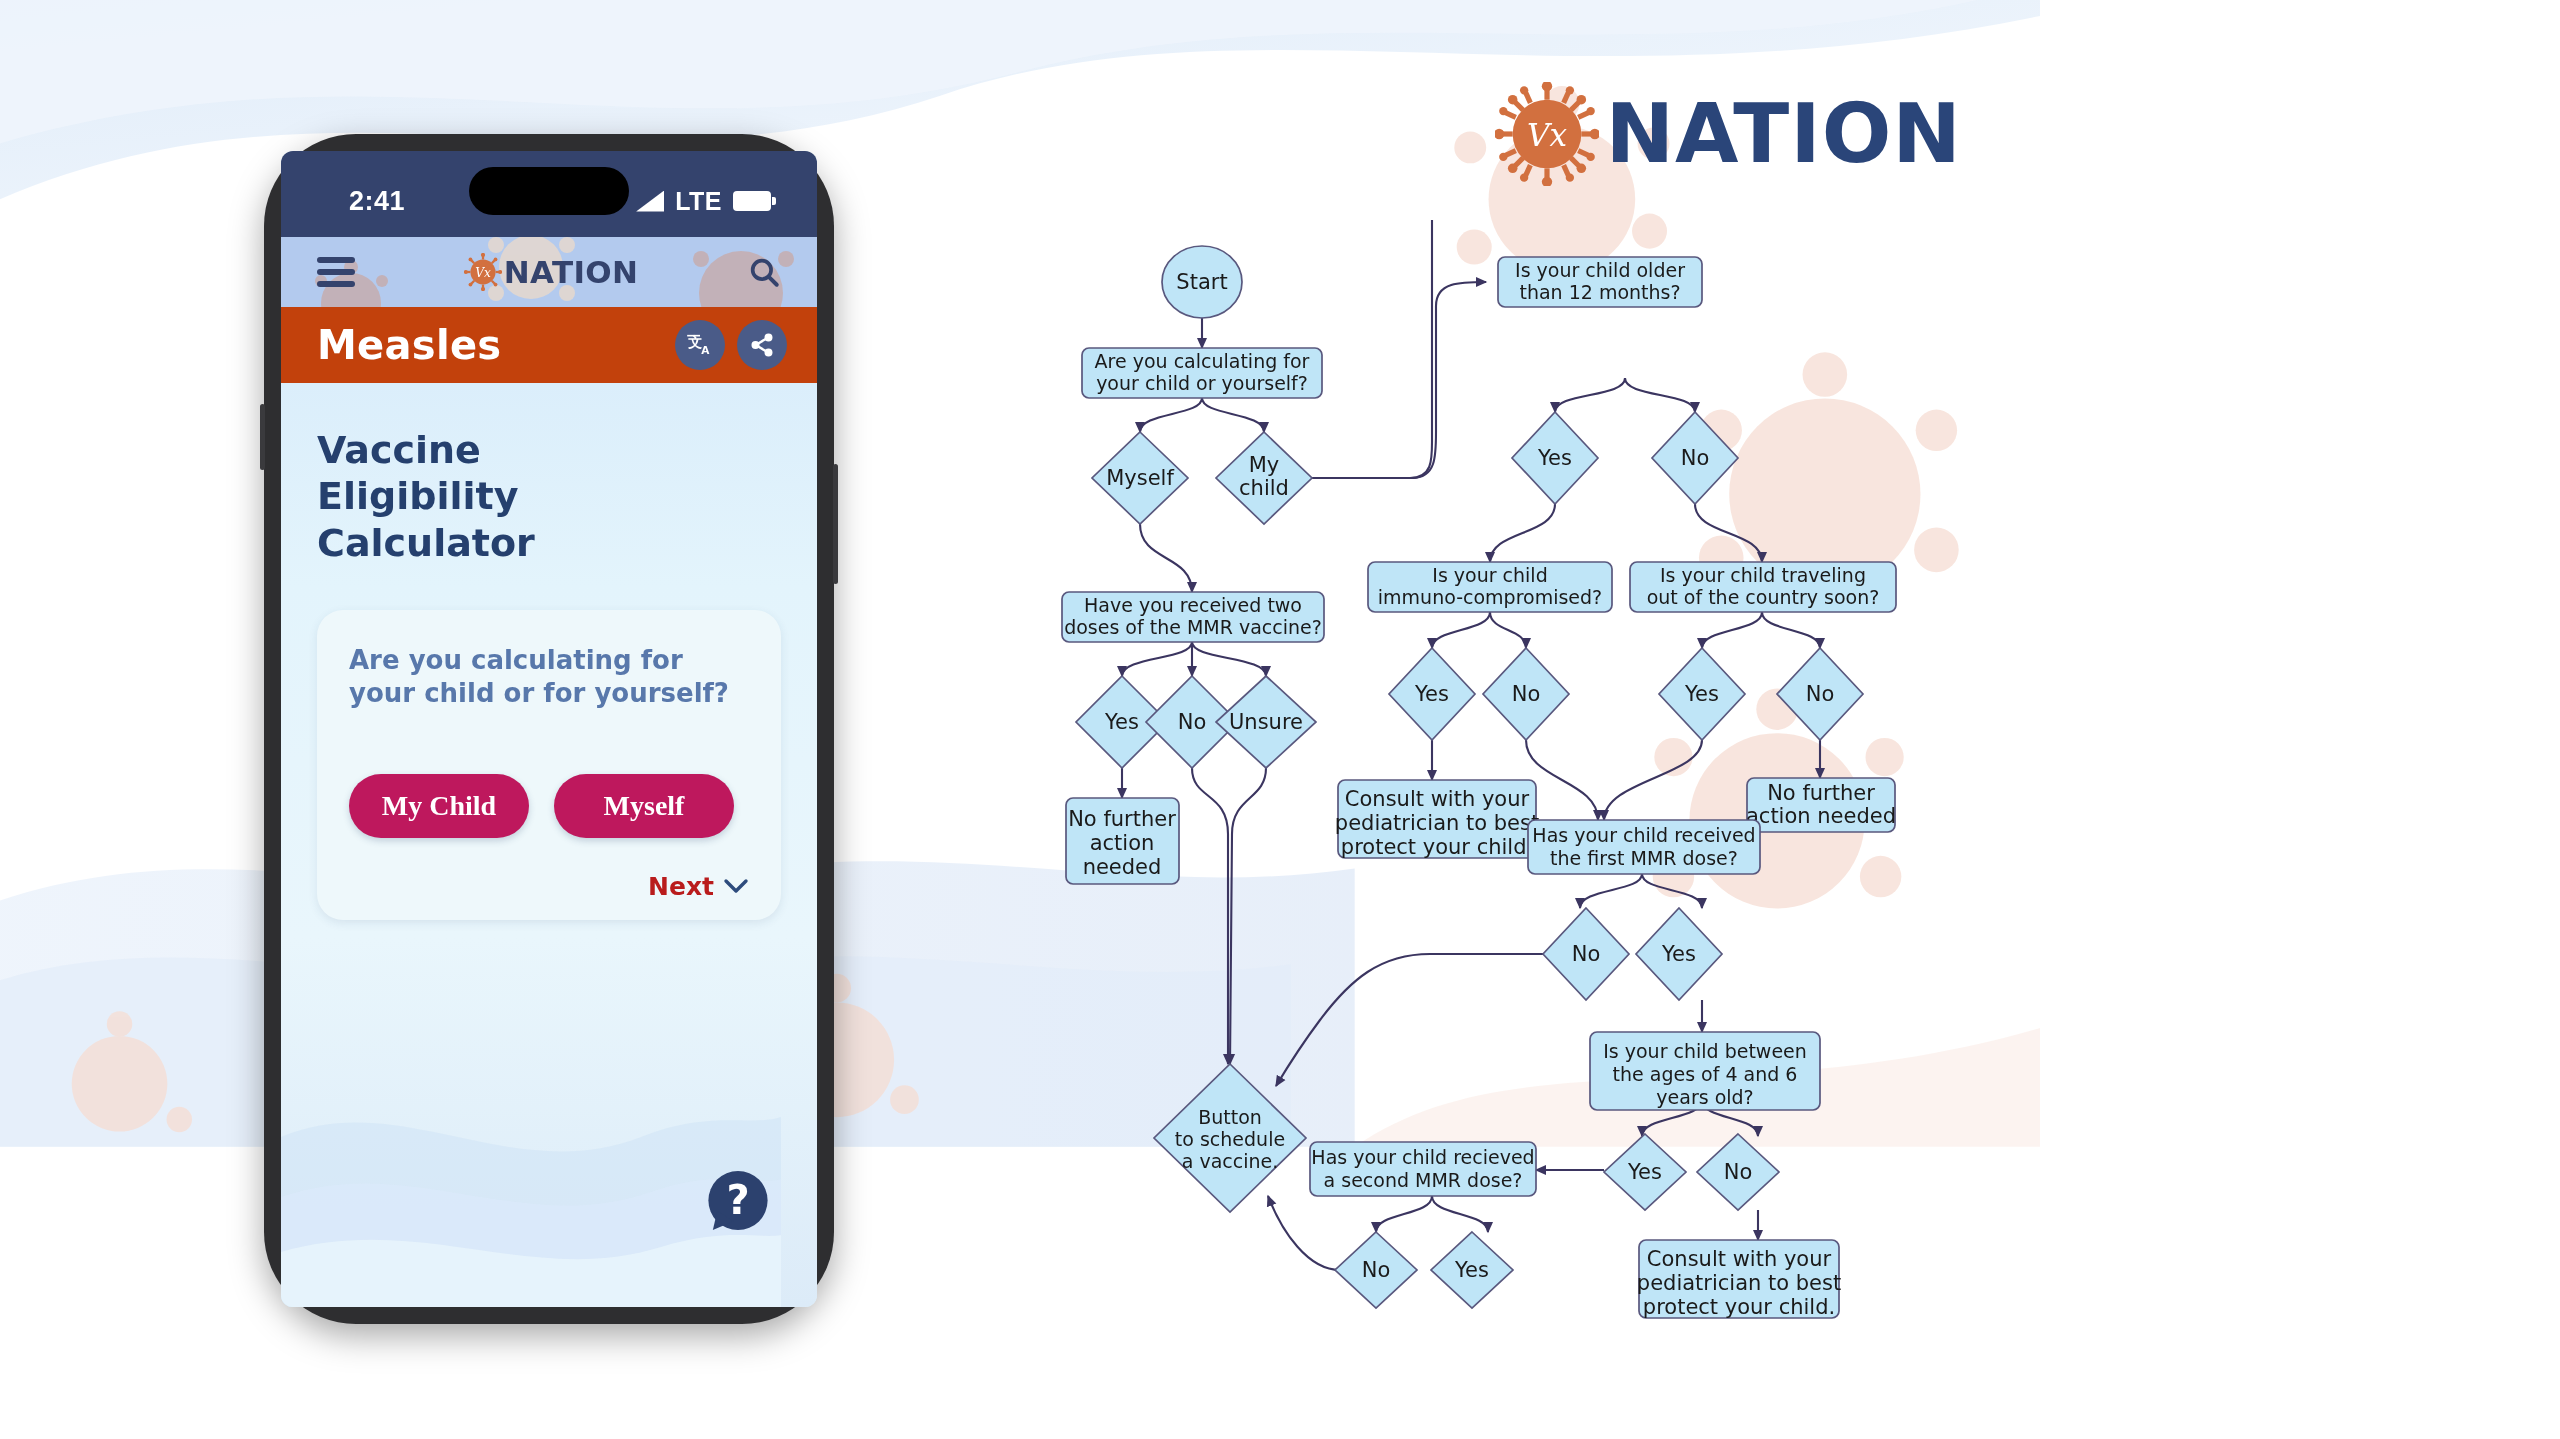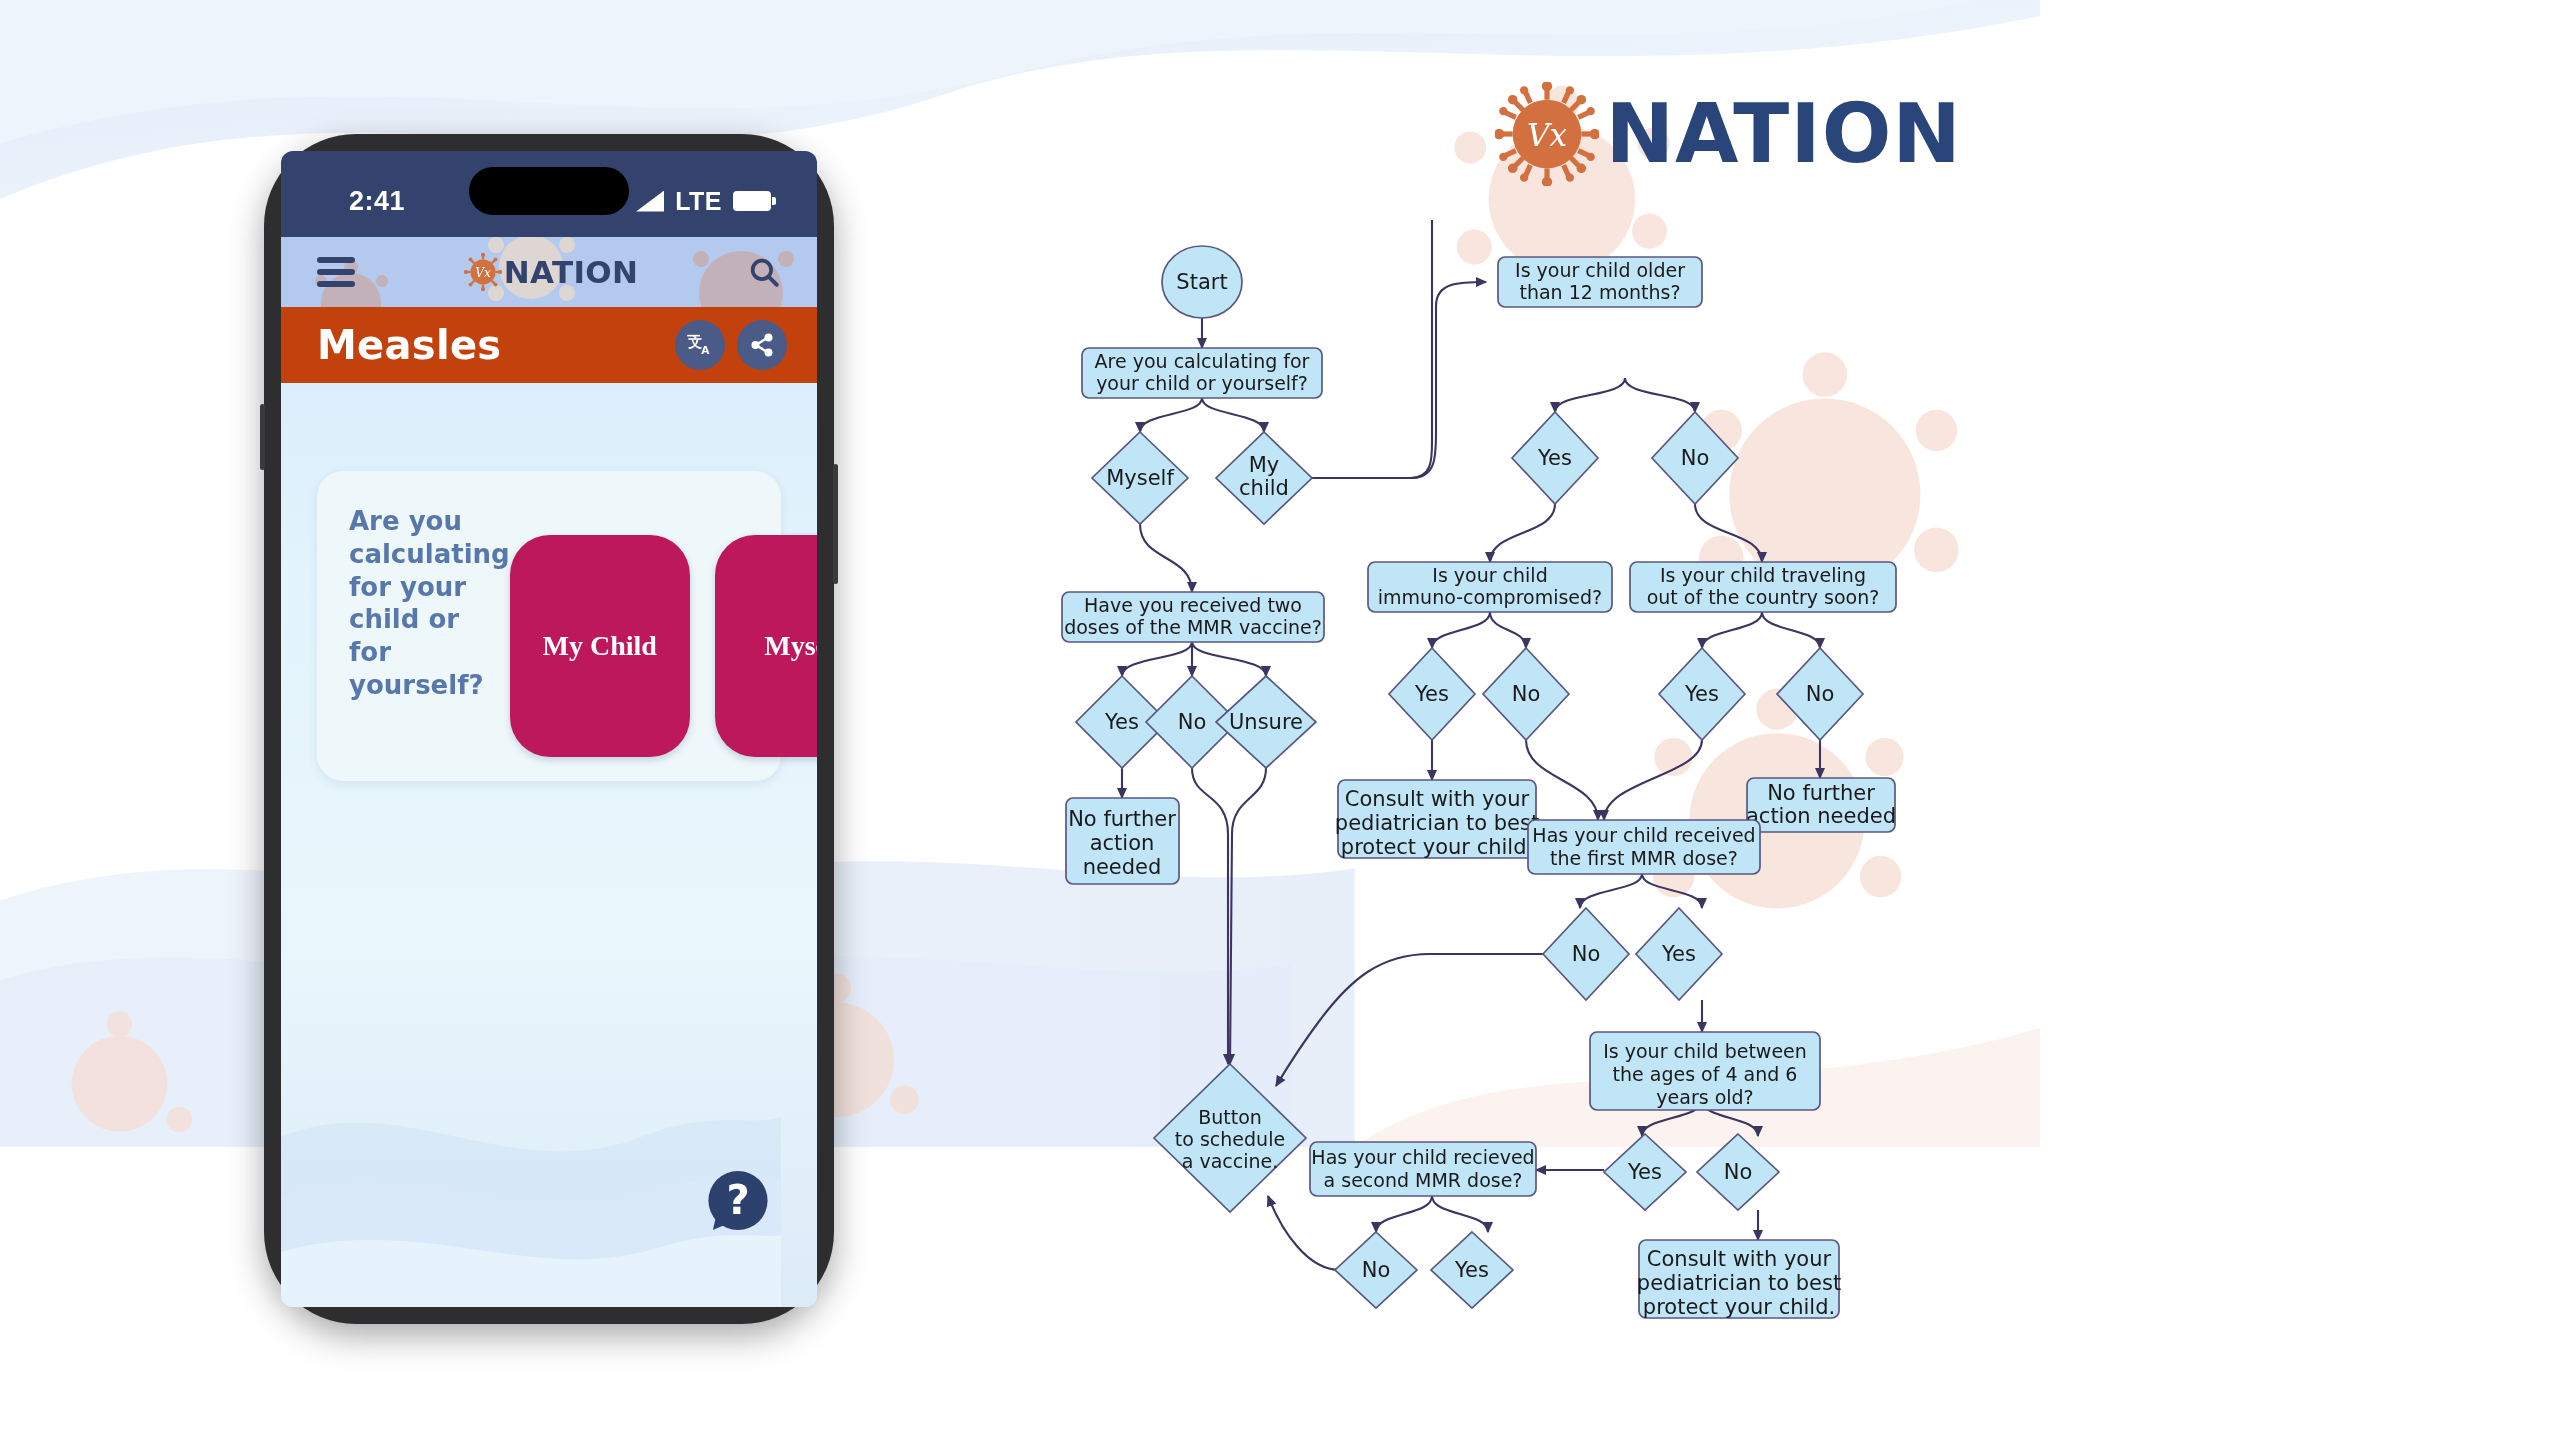--- a/index.html
+++ b/index.html
@@ -157,21 +157,21 @@
     max-width: 300px;
   }
   .qcard {
     position: relative; z-index: 2;
     margin-top: 44px;
     background: #eef8fb;
     border-radius: 26px;
     padding: 34px 32px 24px 32px;
     height: 310px;
     box-shadow: 0 3px 10px rgba(40,70,110,.10);
-    display: flex; flex-direction: row;
+    display: flex; flex-direction: column; gap: 34px;
   }
   .qcard-q {
     color: #5878ab; font-size: 26px; font-weight: bold; line-height: 1.26;
     font-family: "DejaVu Sans", sans-serif;
   }
   .qcard-btns { margin-top: 30px; display: flex; gap: 25px; }
   .pill-btn {
     background: #be185d; color: #ffffff;
     border: none; border-radius: 40px;
     padding: 16px 10px; min-width: 180px;
@@ -397,20 +397,21 @@
         </div>
       </div>
 
       <div class="app-body">
         <svg class="bodywaves" viewBox="0 0 500 420" preserveAspectRatio="none">
           <path d="M0,250 C120,200 230,300 360,250 C430,222 470,240 500,230 L500,420 L0,420 Z" fill="#cfe3f6" opacity=".55"></path>
           <path d="M0,310 C130,265 240,350 370,305 C440,280 475,300 500,292 L500,420 L0,420 Z" fill="#dbeafb" opacity=".7"></path>
           <path d="M0,365 C140,325 250,400 380,360 C445,340 478,352 500,348 L500,420 L0,420 Z" fill="#e8f4fc" opacity=".85"></path>
         </svg>
 
+        <div class="calc-title">Vaccine Eligibility Calculator</div>
 
         <div class="qcard">
           <div class="qcard-q">Are you calculating for your child or for yourself?</div>
           <div class="qcard-btns">
             <button class="pill-btn">My Child</button>
             <button class="pill-btn">Myself</button>
           </div>
           <div class="qcard-next">
             <span>Next</span>
             <svg width="26" height="16" viewBox="0 0 26 16">

